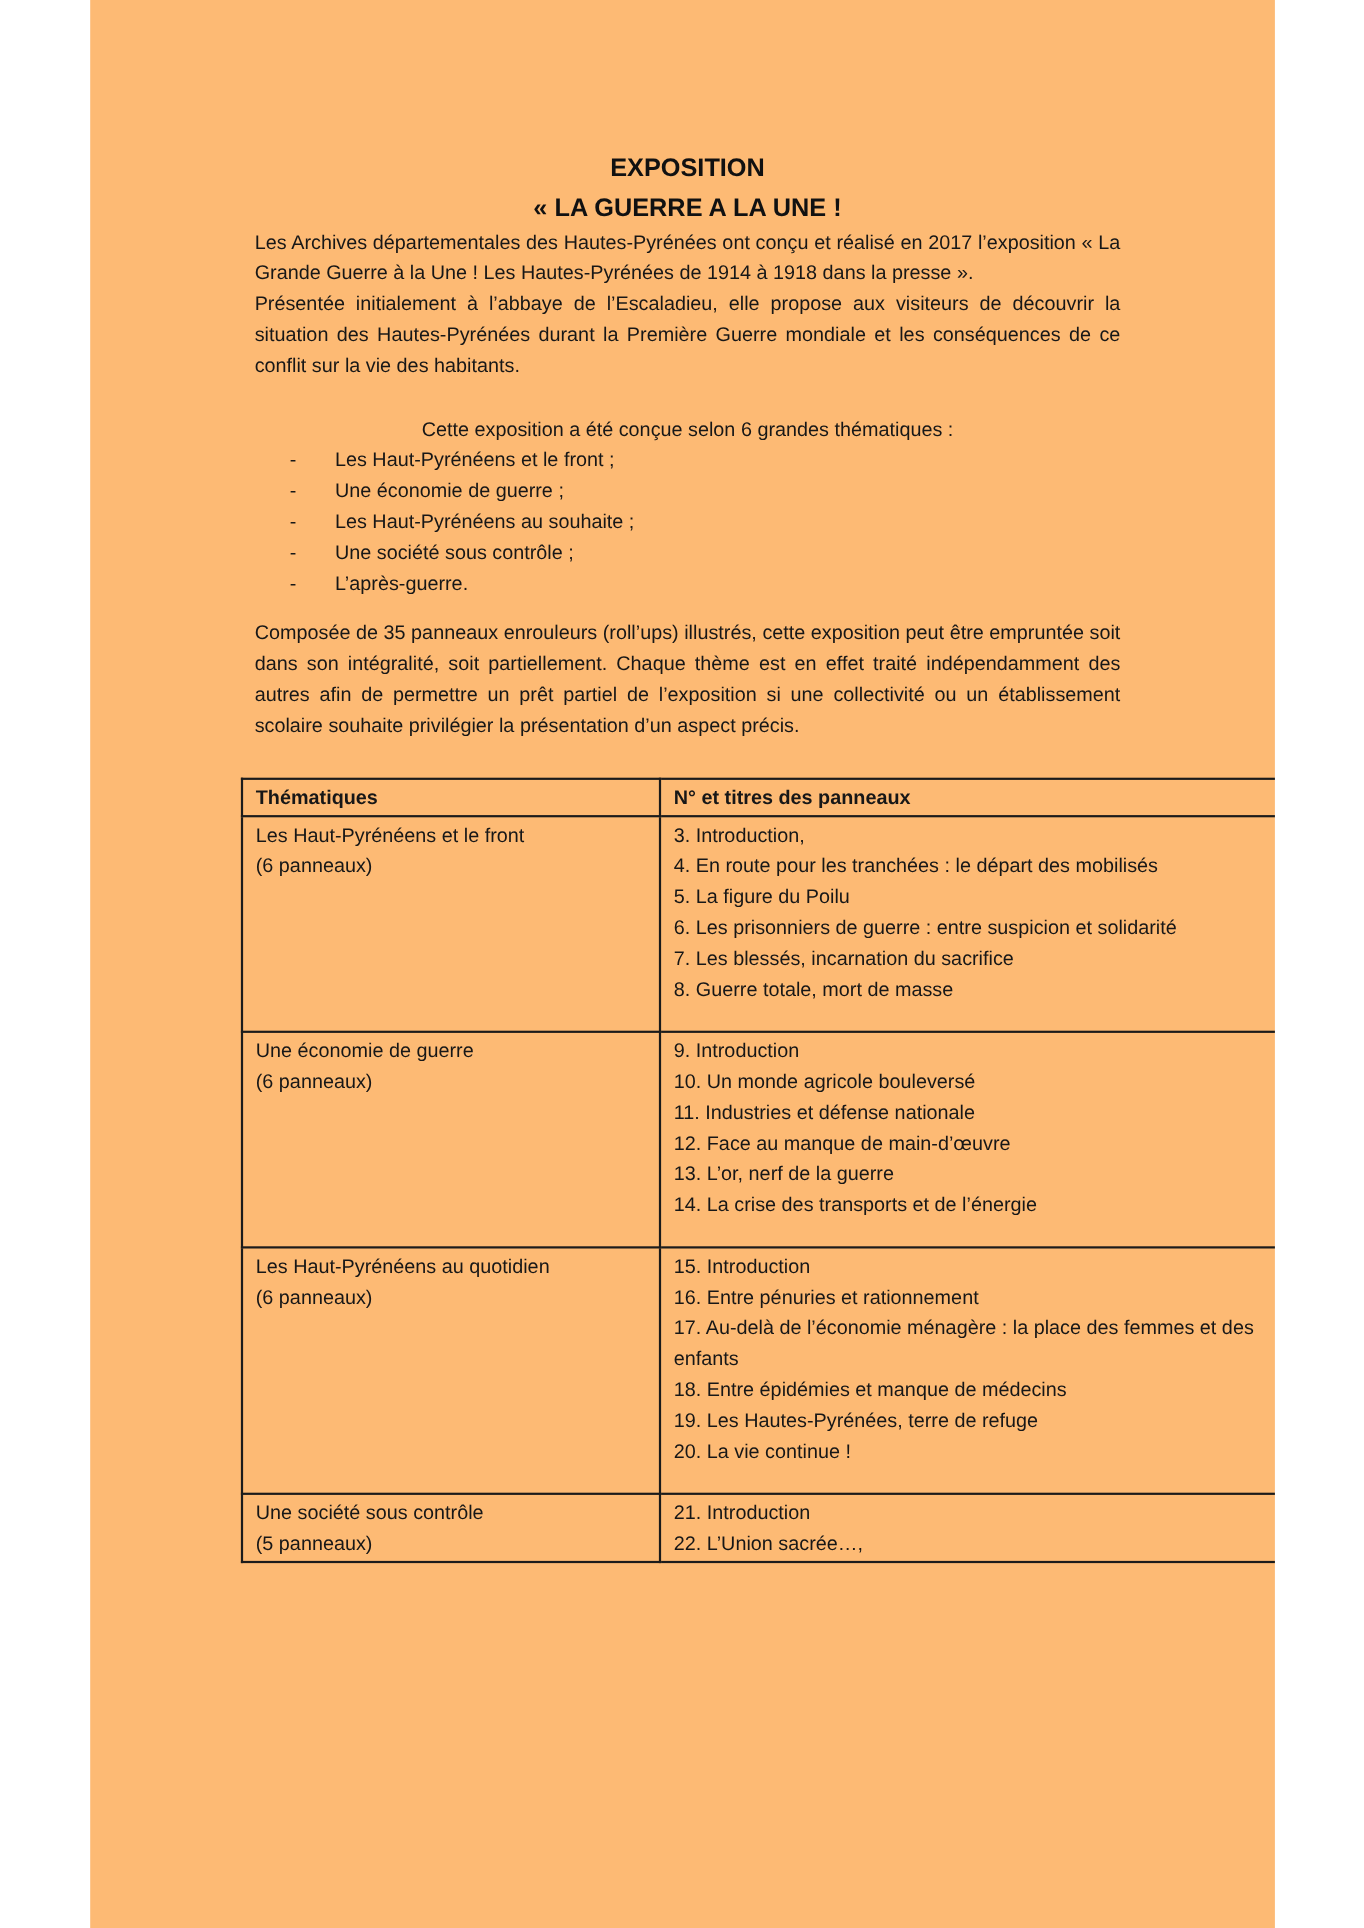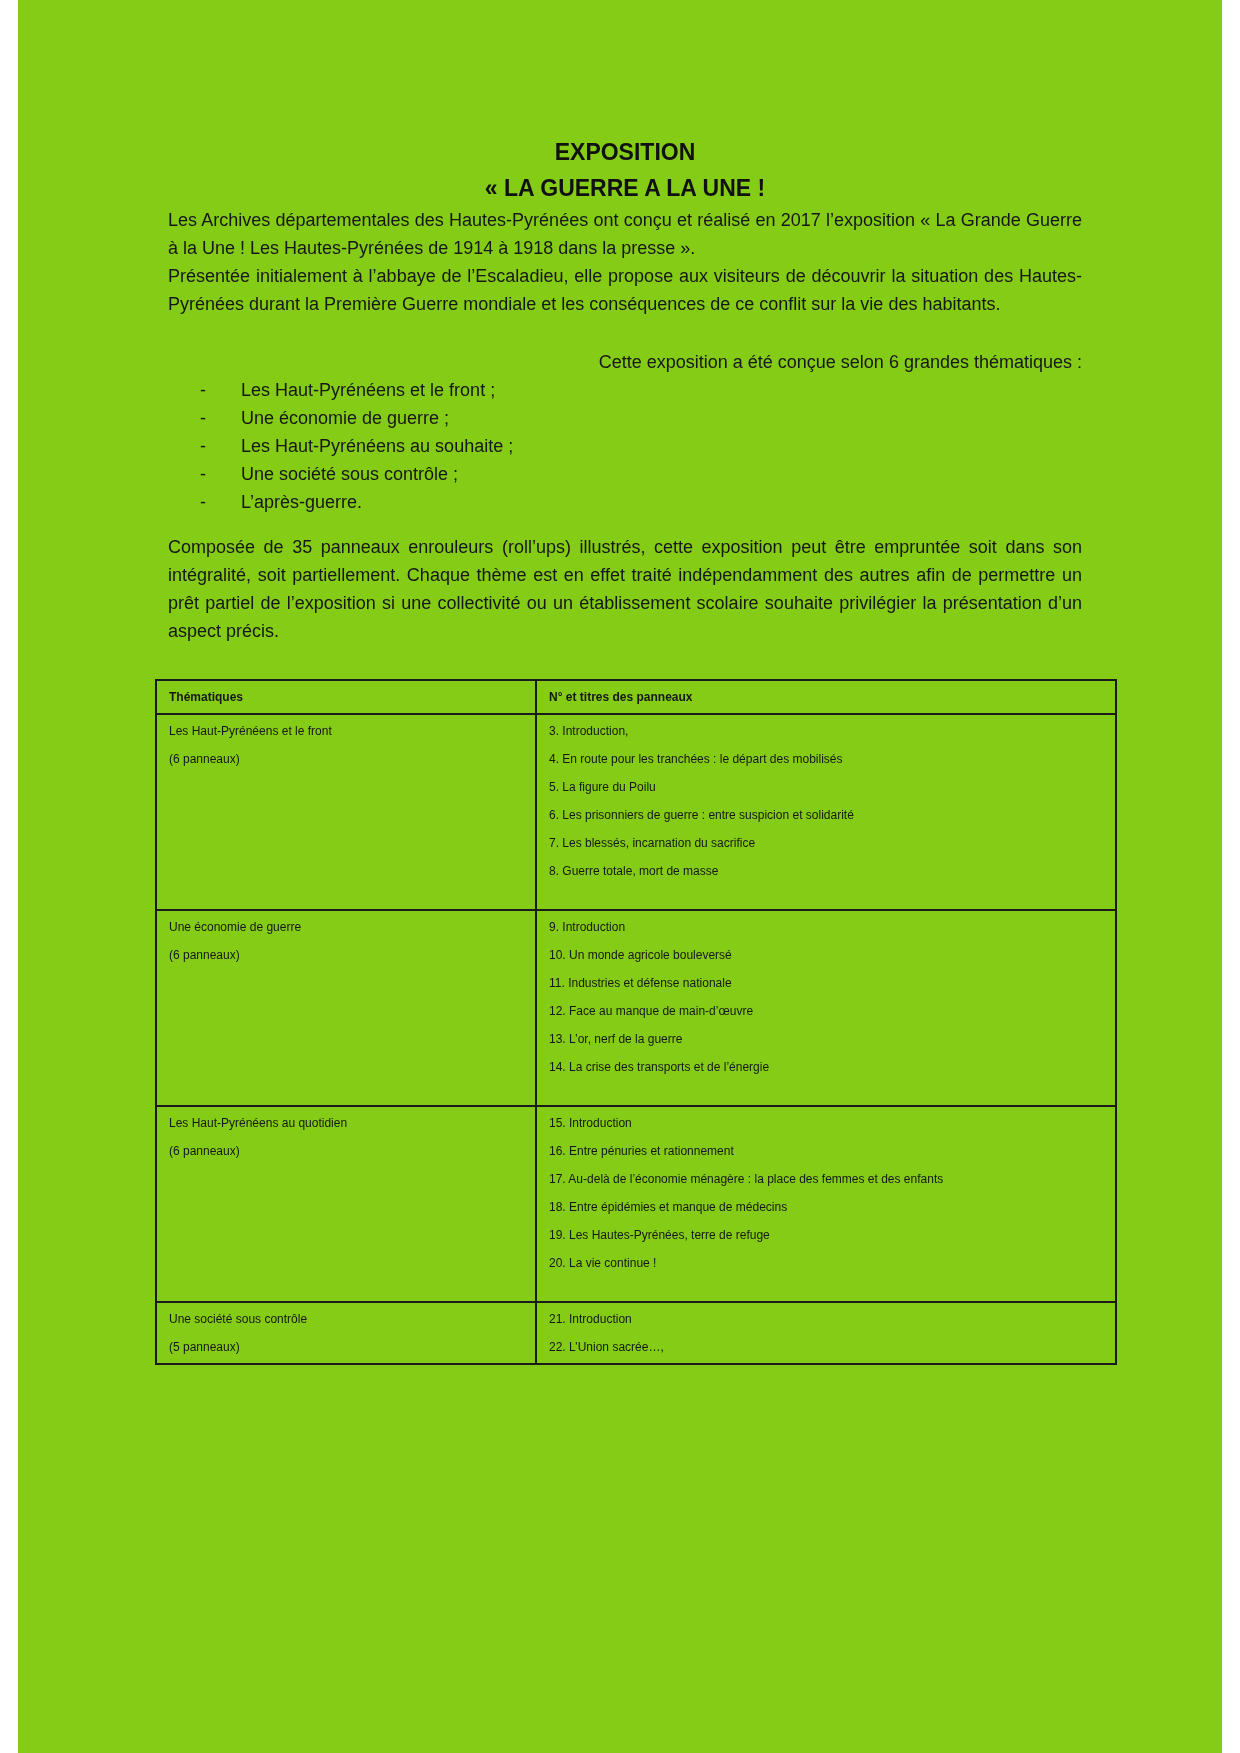--- a/index.html
+++ b/index.html
@@ -2,24 +2,24 @@
 <html lang="fr"><head>
 <meta charset="utf-8">
 <style>
   html, body {
     margin: 0;
     padding: 0;
     background: #ffffff;
   }
   .page {
     position: relative;
-    width: 1204px;
+    width: 1077px;
     height: 1753px;
     margin: 0 auto;
-    background: #84cc16;
+    background: #fdba74;
     box-sizing: border-box;
     padding: 0 140px 0 150px;
     font-family: "Liberation Sans", "DejaVu Sans", sans-serif;
     font-size: 18px;
     line-height: 28px;
     color: #171717;
     overflow: hidden;
   }
   .title-block {
     margin-top: 134px;
@@ -32,21 +32,21 @@
     color: #111111;
   }
   .body-para {
     margin: 0;
     text-align: justify;
   }
   .para-group-1 {
   }
   .themes-heading {
     margin: 30px 0 0 0;
-    text-align: right;
+    text-align: center;
   }
   .theme-list {
     margin: 0;
     padding: 0;
     list-style: none;
   }
   .theme-item {
     display: flex;
     margin-left: 32px;
   }
@@ -56,21 +56,21 @@
   }
   .para-composee {
     margin-top: 17px;
   }
   .panels-table {
     width: 960px;
     margin-left: -13px;
     margin-top: 34px;
     border-collapse: collapse;
     table-layout: fixed;
-    font-size: 12px;
+    font-size: 18px;
     line-height: 28px;
     color: #171717;
   }
   .panels-table col.col-theme  { width: 380px; }
   .panels-table col.col-panels { width: 580px; }
   .panels-table th, .panels-table td {
     border: 2px solid #1b1b1b;
     vertical-align: top;
     text-align: left;
     padding: 2px 8px 24px 12px;

